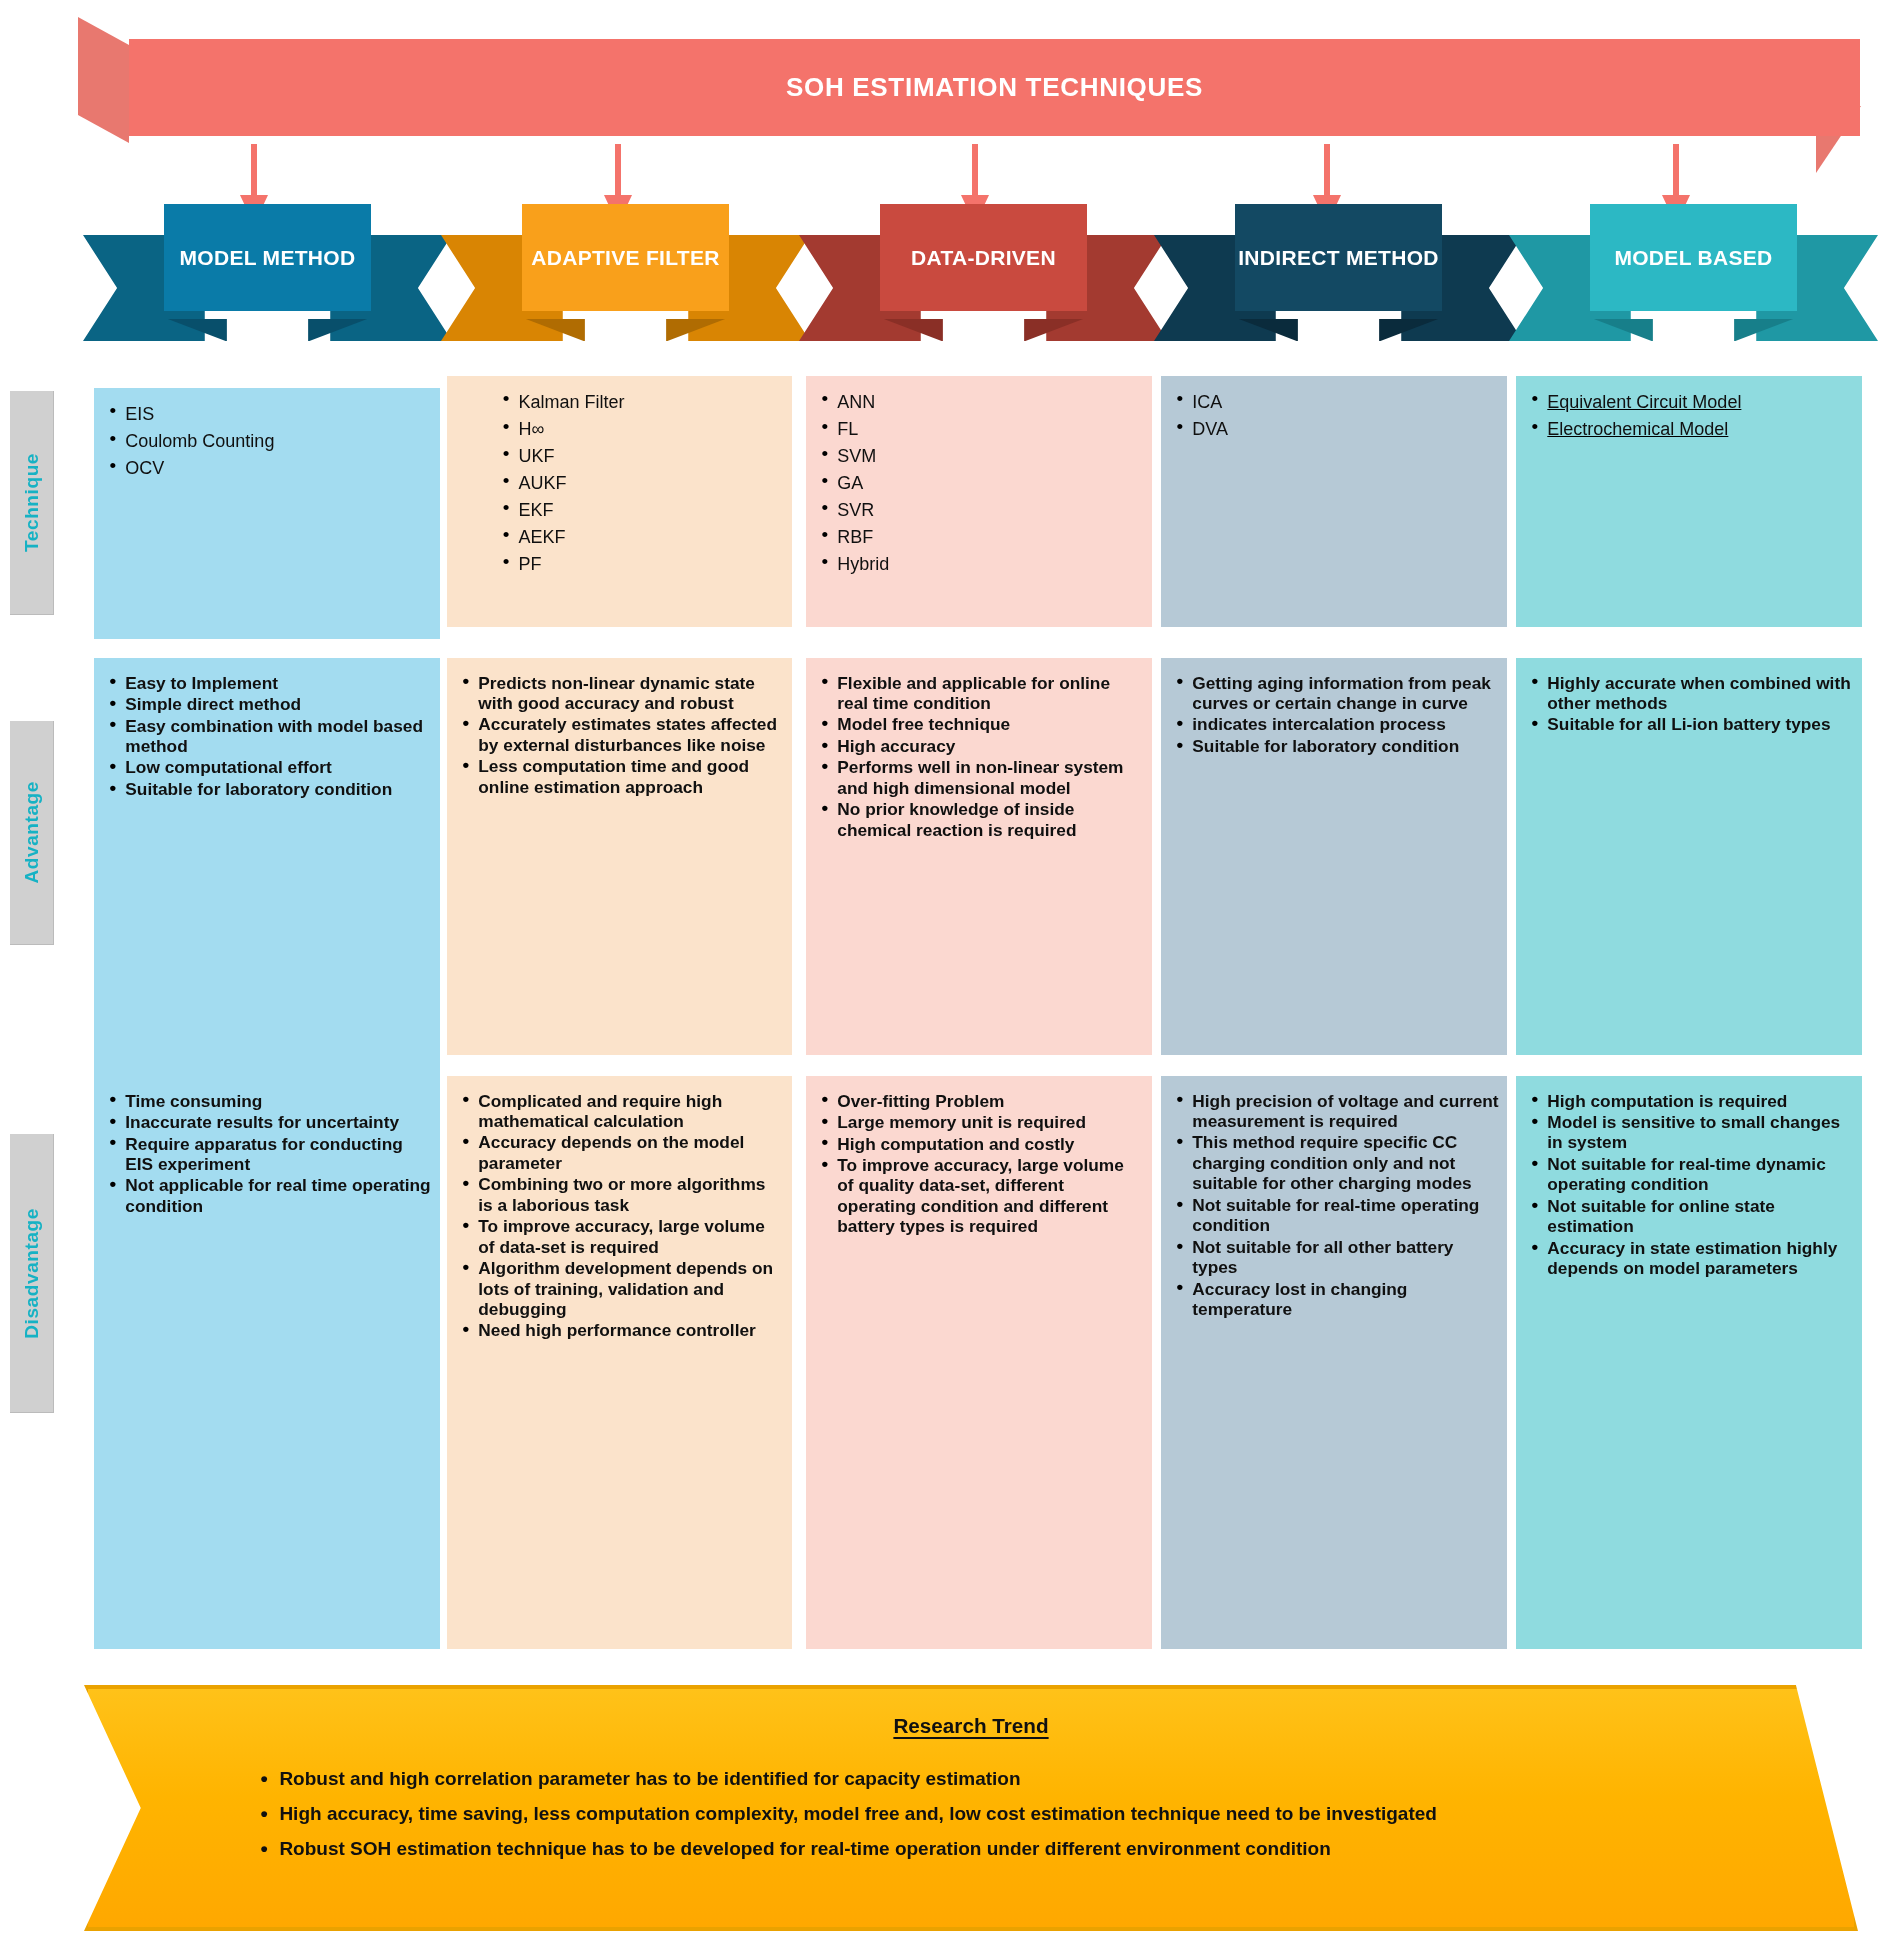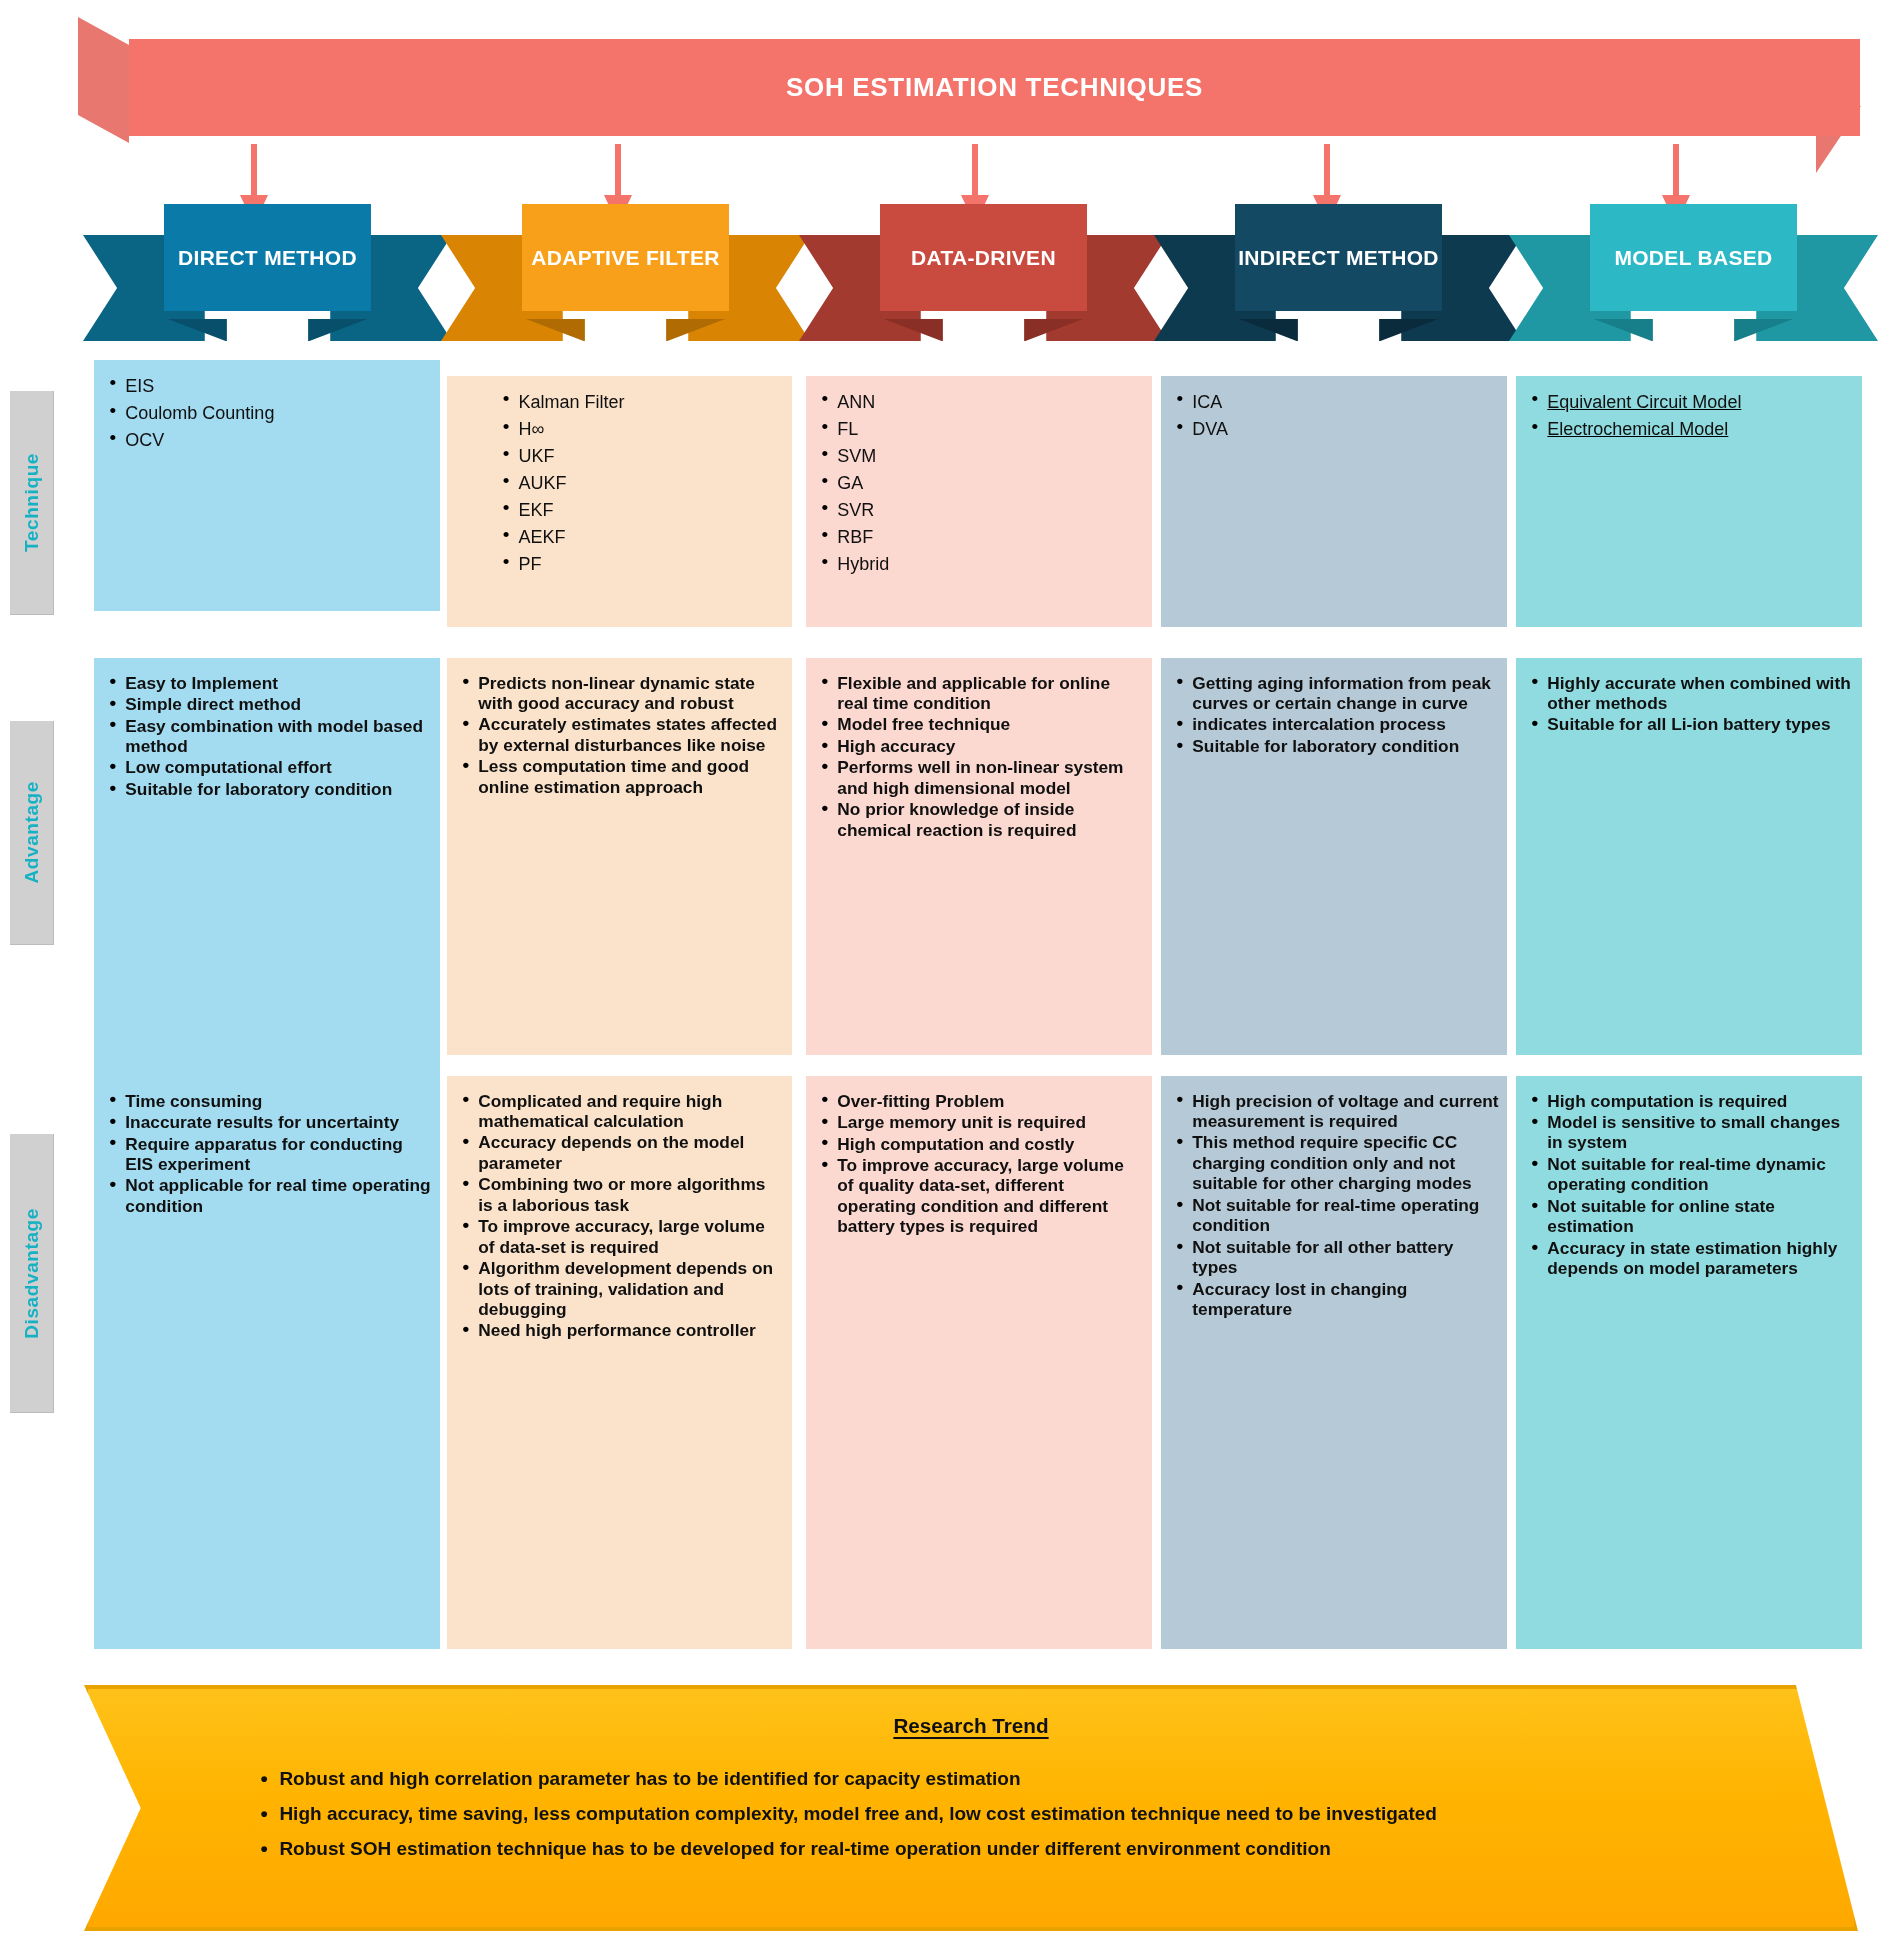--- a/index.html
+++ b/index.html
@@ -168,21 +168,21 @@
 
 <div id="ribbons">
     <div class="ribbon" style="left: 83px; top: 204px; width: 369px;">
       <div class="rb-tails">
         <div class="rb-tail-l" style="background: rgb(10, 100, 132);"></div>
         <div class="rb-tail-r" style="background: rgb(10, 100, 132);"></div>
         <div class="rb-fold-l" style="background: rgb(8, 79, 107);"></div>
         <div class="rb-fold-r" style="background: rgb(8, 79, 107);"></div>
       </div>
       <div class="rb-plate" style="background: rgb(10, 123, 168);">
-        <span>DIRECT METHOD</span>
+        <span>MODEL METHOD</span>
       </div>
     </div>
     <div class="ribbon" style="left: 441px; top: 204px; width: 369px;">
       <div class="rb-tails">
         <div class="rb-tail-l" style="background: rgb(217, 133, 3);"></div>
         <div class="rb-tail-r" style="background: rgb(217, 133, 3);"></div>
         <div class="rb-fold-l" style="background: rgb(176, 108, 2);"></div>
         <div class="rb-fold-r" style="background: rgb(176, 108, 2);"></div>
       </div>
       <div class="rb-plate" style="background: rgb(249, 160, 27);">
@@ -228,21 +228,21 @@
   <span>Technique</span>
 </div>
 <div class="row-label" id="lbl-advantage" style="top: 721px; height: 224px;">
   <span>Advantage</span>
 </div>
 <div class="row-label" id="lbl-disadvantage" style="top: 1134px; height: 279px;">
   <span>Disadvantage</span>
 </div>
 
 <div id="grid">
-    <div class="cell tech" style="left: 94px; top: 360px; width: 346px; height: 251px; background: rgb(163, 220, 240);">
+    <div class="cell tech" style="left: 94px; top: 388px; width: 346px; height: 251px; background: rgb(163, 220, 240);">
       <ul>
         <li>EIS</li>
         <li>Coulomb Counting</li>
         <li>OCV</li>
       </ul>
     </div>
     <div class="cell tech" style="left: 447px; top: 376px; width: 345px; height: 251px; background: rgb(251, 227, 203); padding-left: 48px;">
       <ul>
         <li>Kalman Filter</li>
         <li>H∞</li>

